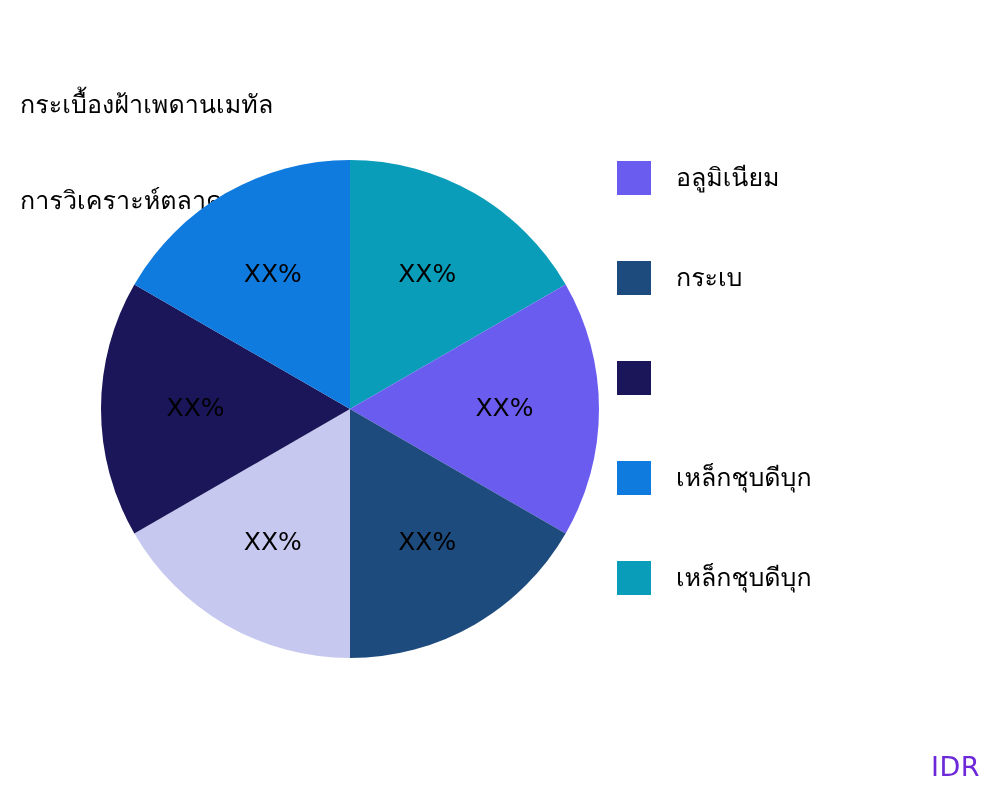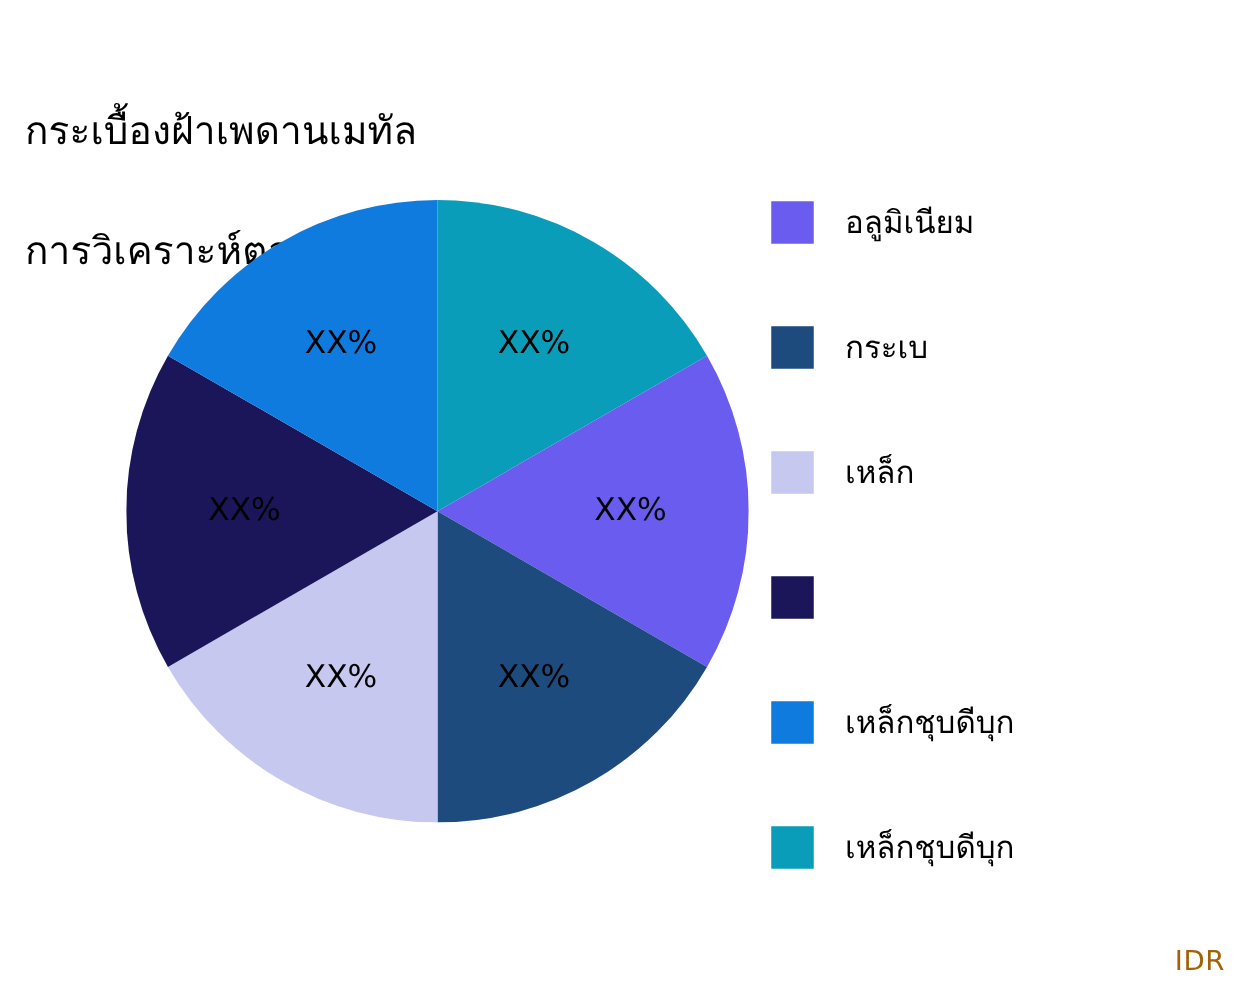--- a/index.html
+++ b/index.html
@@ -14,21 +14,21 @@
     overflow: hidden;
     font-family: "DejaVu Sans", "Liberation Sans", sans-serif;
     color: #000000;
   }
 
   
   #chart-title {
     position: absolute;
     left: 20px;
     top: 25px;
-    font-size: 31px;
+    font-size: 25px;
     line-height: 32px;
     color: #000000;
     white-space: pre;
     letter-spacing: 0.1px;
   }
   #chart-title .title-line {
     display: block;
   }
 
   
@@ -78,22 +78,22 @@
     line-height: 42px;
     color: #000000;
     white-space: nowrap;
   }
 
   
   #watermark {
     position: absolute;
     right: 20px;
     bottom: 18px;
-    font-size: 22px;
-    color: #a16207;
+    font-size: 27px;
+    color: #6d28d9;
     letter-spacing: 0.5px;
   }
 </style>
 </head>
 <body>
 
 <div id="chart-title">
   <span class="title-line">กระเบื้องฝ้าเพดานเมทัล</span>
   <span class="title-line">การวิเคราะห์ตลาดตามประเภท</span>
 </div>
@@ -122,24 +122,20 @@
 <div id="legend">
   <div class="legend-row">
     <span class="legend-swatch" style="background: rgb(107, 92, 240);"></span>
     <span class="legend-label">อลูมิเนียม</span>
   </div>
   <div class="legend-row">
     <span class="legend-swatch" style="background: rgb(30, 75, 125);"></span>
     <span class="legend-label">กระเบ</span>
   </div>
   <div class="legend-row">
-    <span class="legend-swatch" style="background: rgb(198, 200, 239);"></span>
-    <span class="legend-label">เหล็ก</span>
-  </div>
-  <div class="legend-row">
     <span class="legend-swatch" style="background: rgb(27, 22, 89);"></span>
   </div>
   <div class="legend-row">
     <span class="legend-swatch" style="background: rgb(15, 123, 222);"></span>
     <span class="legend-label">เหล็กชุบดีบุก</span>
   </div>
   <div class="legend-row">
     <span class="legend-swatch" style="background: rgb(10, 157, 185);"></span>
     <span class="legend-label">เหล็กชุบดีบุก</span>
   </div>

